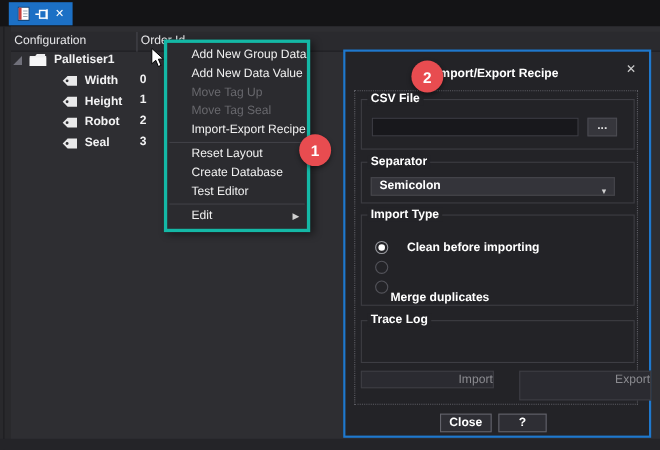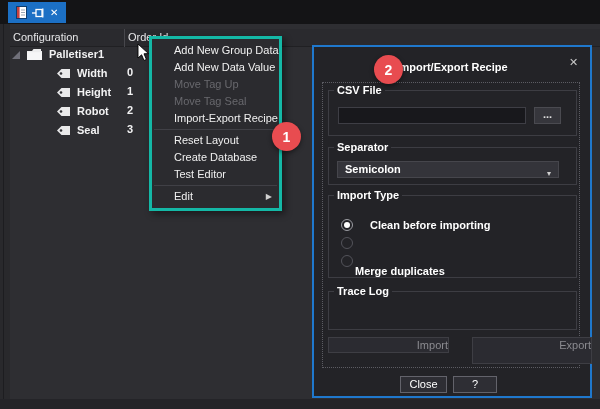--- a/index.html
+++ b/index.html
@@ -67,21 +67,21 @@
   .mini-btn { background:#36363c; border:1px solid #4a4a50; color:#e0e0e0; text-align:center; line-height:13px; font-size:11px; font-weight:bold; }
   .combo { background:#34343a; border:1px solid #46464c; line-height:15px; }
   .combo .combo-text { font-weight:bold; color:#fff; padding-left:7px; }
   .combo .combo-arrow { position:absolute; right:7px; top:4px; font-size:8px; color:#d0d0d0; }
   .radio { width:12px; height:12px; border-radius:50%; }
   .radio.on  { border:1px solid #9b9ca2; display:flex; align-items:center; justify-content:center; }
   .radio.on::after { content:""; width:6px; height:6px; border-radius:50%; background:#fff; }
   .radio.off { border:1px solid #53535a; }
   .radio-label { font-weight:bold; color:#fff; line-height:16px; }
   .dlg-btn-dis { background:#2b2b31; border:1px solid #3e3e44; color:#8b8b90; text-align:right; line-height:14px; }
-  .ftr-btn { background:#2e2e34; border:1px solid #63636b; color:#fff; font-weight:normal; text-align:center; line-height:15px; }
+  .ftr-btn { background:#2e2e34; border:1px solid #63636b; color:#fff; font-weight:bold; text-align:center; line-height:15px; }
 </style>
 </head>
 <body>
 
 <div id="root">
 
   <div class="abs topbar">
     <div class="tab">
       <svg width="11" height="13" viewBox="0 0 11 13">
         <rect x="0.5" y="0.5" width="10" height="12" fill="#ffffff" stroke="#0d3e70" stroke-width="1"></rect>

